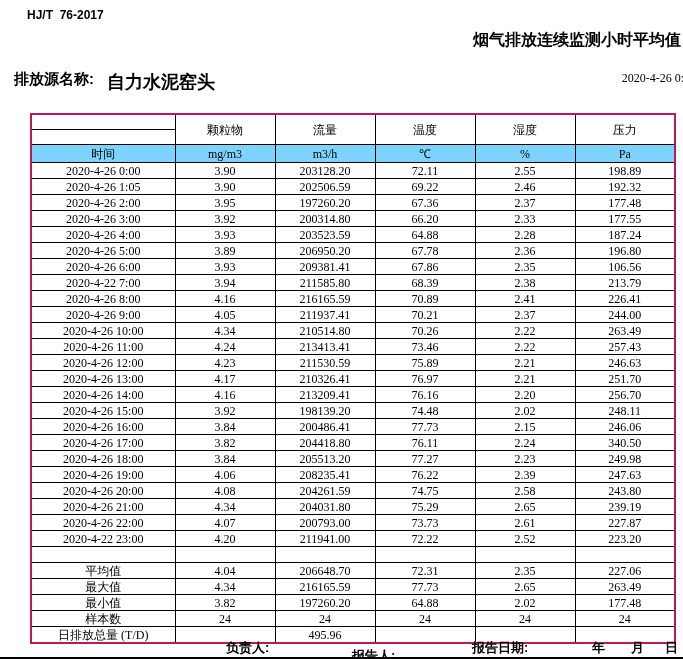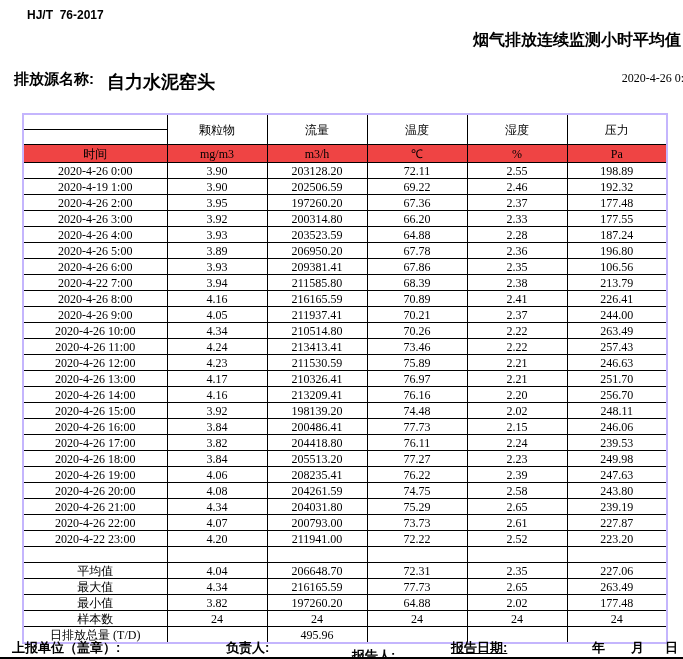--- a/index.html
+++ b/index.html
@@ -31,59 +31,59 @@
   .src-value{
     position:absolute;left:107px;top:70px;
     font-family:"Liberation Sans", sans-serif;
     font-weight:bold;font-size:18px;
   }
   .rep-date{
     position:absolute;right:33px;top:71px;
     font-size:12px;
   }
   table.report{
-    position:absolute;left:22px;top:113px;
+    position:absolute;left:30px;top:113px;
     width:644px;
     border-collapse:collapse;
     table-layout:fixed;
-    border:2px solid #c4b5fd;
+    border:2px solid #be185d;
   }
   table.report td{
     border:1px solid #000;
     text-align:center;
     padding:0;
     font-size:12px;
     height:15px;
     line-height:14px;
     overflow:hidden;
     white-space:nowrap;
   }
   col.c-time{width:144px;}
   col.c-val{width:100px;}
   tr.hrow1 td, tr.hrow2 td{height:14px;}
   td.colhead{font-size:13px;}
-  tr.greenrow td{background:#ef4444;height:17px;}
+  tr.greenrow td{background:#7dd3fc;height:17px;}
   td.timehead{font-size:13px;}
   td.unit{font-size:11px;}
   td.timecell{font-size:12px;}
   td.sumlabel{font-size:13px;margin-top:28px;}
   .footnote{
     position:absolute;left:12px;top:622px;
     font-family:"Liberation Sans", sans-serif;
     font-weight:bold;font-size:13px;
   }
   .sig{
     position:absolute;top:639px;
     font-family:"Liberation Sans", sans-serif;
     font-weight:bold;font-size:13px;white-space:nowrap;
   }
   .sig.unit-seal{left:12px;}
   .sig.resp{left:226px;}
   .sig.reporter{left:352px;margin-top:8px;}
-  .sig.repdate{left:451px;text-decoration:underline;}
+  .sig.repdate{left:472px;}
   .sig.year{left:592px;}
   .sig.month{left:631px;}
   .sig.day{left:665px;}
   .bottom-rule{
     position:absolute;left:0;bottom:0;width:100%;
     border-top:2px solid #000;height:0;
   }
 </style>
 </head>
 <body>
@@ -126,21 +126,21 @@
         </tr>
         <tr class="datarow">
           <td class="timecell">2020-4-26 0:00</td>
           <td>3.90</td>
           <td>203128.20</td>
           <td>72.11</td>
           <td>2.55</td>
           <td>198.89</td>
         </tr>
         <tr class="datarow">
-          <td class="timecell">2020-4-19 1:00</td>
+          <td class="timecell">2020-4-26 1:05</td>
           <td>3.90</td>
           <td>202506.59</td>
           <td>69.22</td>
           <td>2.46</td>
           <td>192.32</td>
         </tr>
         <tr class="datarow">
           <td class="timecell">2020-4-26 2:00</td>
           <td>3.95</td>
           <td>197260.20</td>
@@ -259,21 +259,21 @@
           <td>77.73</td>
           <td>2.15</td>
           <td>246.06</td>
         </tr>
         <tr class="datarow">
           <td class="timecell">2020-4-26 17:00</td>
           <td>3.82</td>
           <td>204418.80</td>
           <td>76.11</td>
           <td>2.24</td>
-          <td>239.53</td>
+          <td>340.50</td>
         </tr>
         <tr class="datarow">
           <td class="timecell">2020-4-26 18:00</td>
           <td>3.84</td>
           <td>205513.20</td>
           <td>77.27</td>
           <td>2.23</td>
           <td>249.98</td>
         </tr>
         <tr class="datarow">
@@ -360,21 +360,20 @@
           <td class="sumlabel">日排放总量 (T/D)</td>
           <td></td>
           <td>495.96</td>
           <td></td>
           <td></td>
           <td></td>
         </tr>
       </tbody>
   </table>
 
-  <span class="sig unit-seal">上报单位（盖章）:</span>
   <span class="sig resp">负责人:</span>
   <span class="sig reporter">报告人:</span>
   <span class="sig repdate">报告日期:</span>
   <span class="sig year">年</span>
   <span class="sig month">月</span>
   <span class="sig day">日</span>
   <div class="bottom-rule"></div>
 </div>
 
 </body></html>

